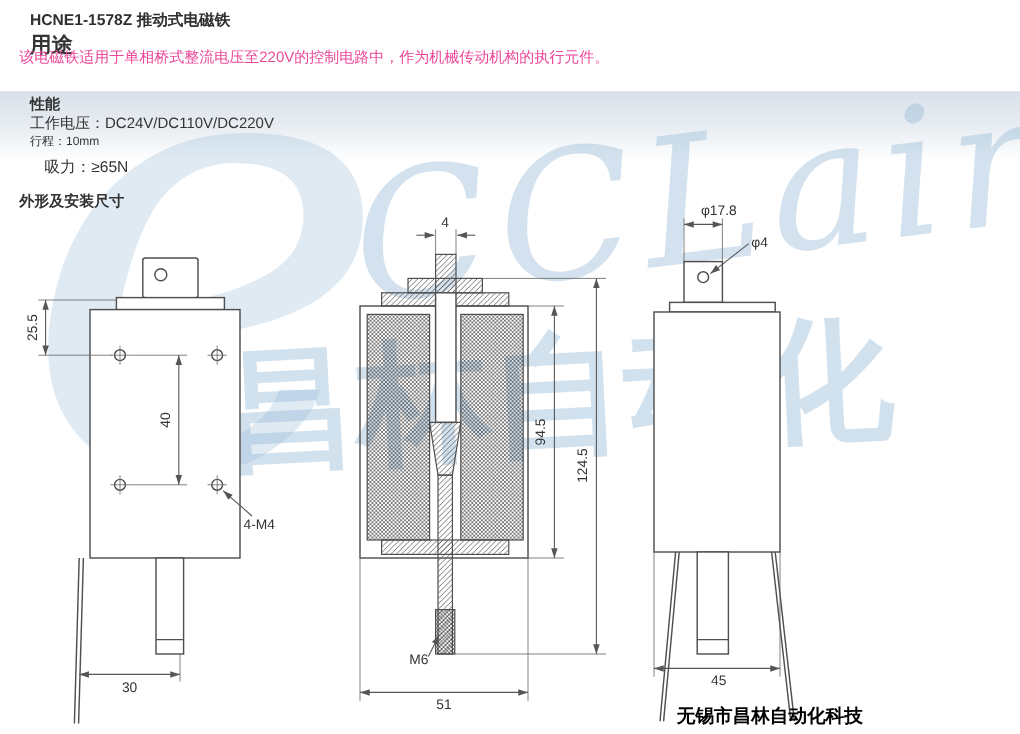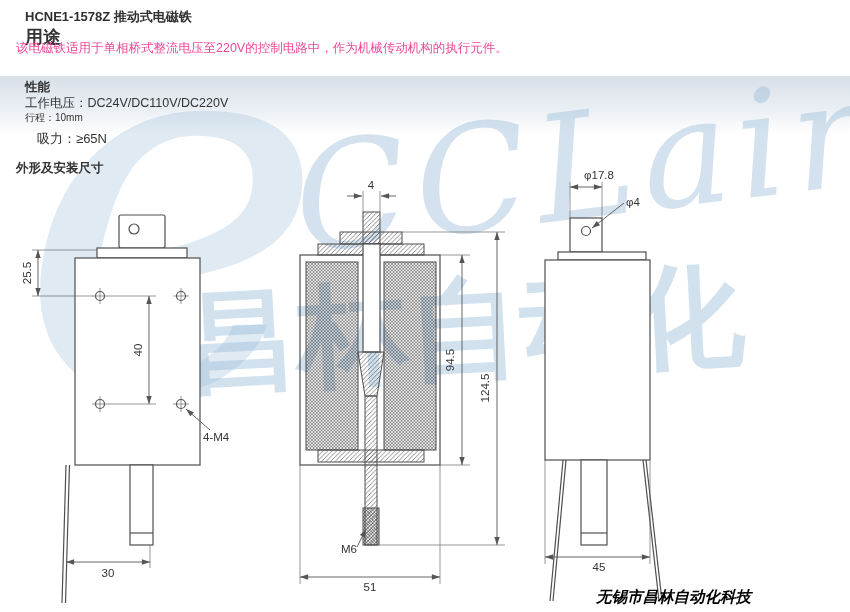--- a/index.html
+++ b/index.html
@@ -23,21 +23,21 @@
   
   .txt{position:absolute;white-space:nowrap;}
   .title{left:25px;top:8px;font-size:13px;font-weight:bold;color:#2f2f2f;}
   .h-usage{left:25px;top:25px;font-size:18px;font-weight:bold;}
   .t-usage{left:16px;top:40px;font-size:12.5px;color:#ec4899;}
   .h-perf{left:25px;top:79px;font-size:12.5px;font-weight:bold;}
   .t-volt{left:25px;top:95px;font-size:12.5px;}
   .t-stroke{left:25px;top:111px;font-size:10px;}
   .t-force{left:25px;top:130px;font-size:13px;padding-left:12px;}
   .h-dims{left:16px;top:160px;font-size:12.5px;font-weight:bold;}
-  .footer{left:596px;top:587px;font-size:15.5px;font-weight:bold;color:#000;font-style:italic;}
+  .footer{left:564px;top:587px;font-size:15.5px;font-weight:bold;color:#000;}
 
   .drawings{position:absolute;left:0;top:0;z-index:2;}
   .band,.wm{z-index:1;}
   .txt{z-index:3;}
 
   
   .s{stroke:#4f4f4f;stroke-width:1.2;fill:#fff;}
   .sn{stroke:#4f4f4f;stroke-width:1.2;fill:none;}
   .thin{stroke:#6a6a6a;stroke-width:0.7;fill:none;}
   .dim{stroke:#555;stroke-width:0.9;fill:none;}

